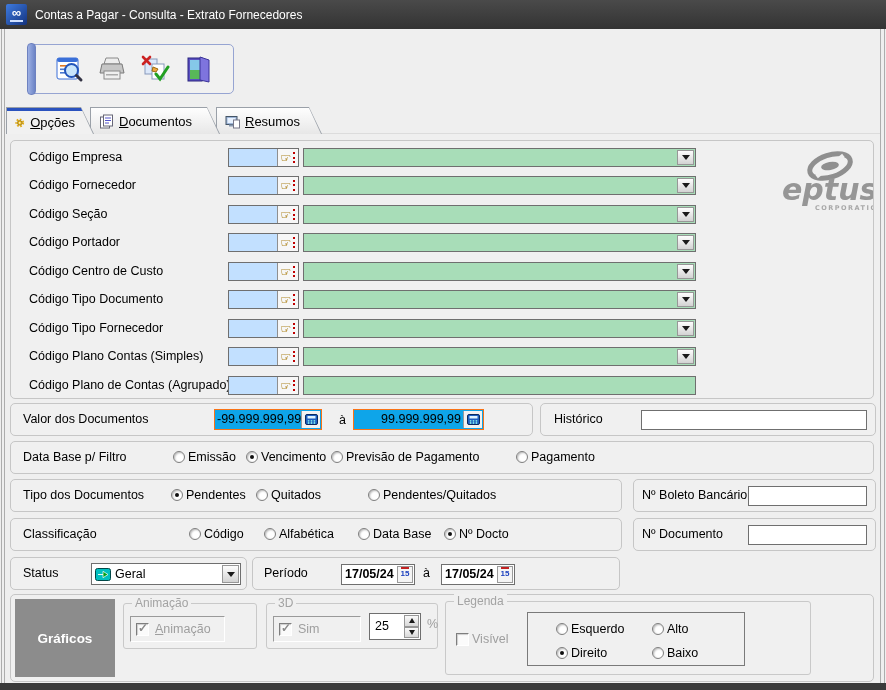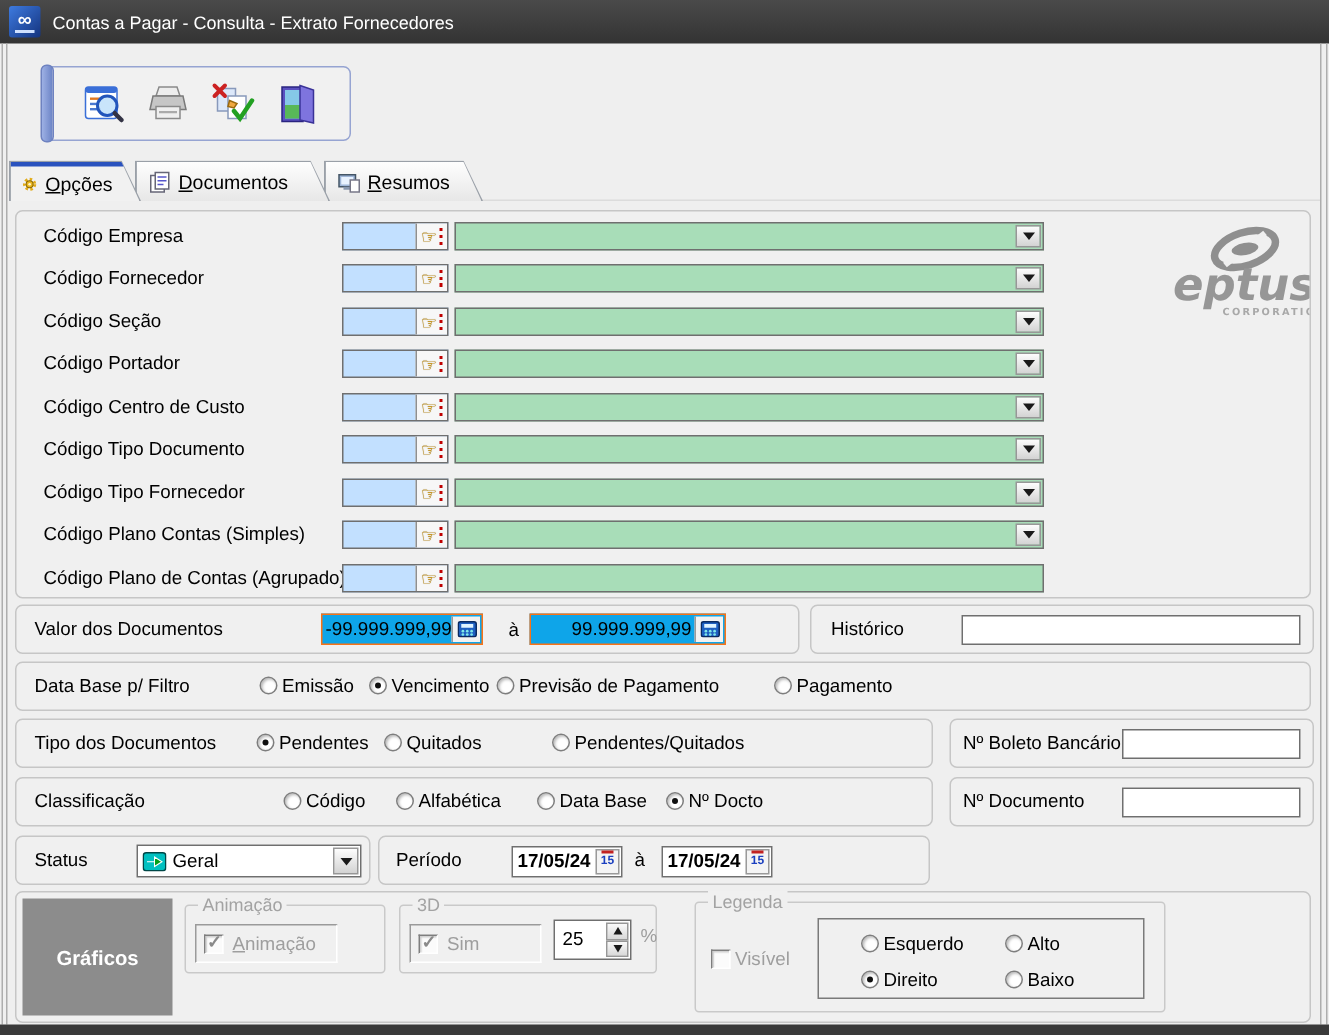--- a/index.html
+++ b/index.html
@@ -508,21 +508,21 @@
               <span class="tri-up-s"></span>
             </span>
           <span class="spin-b">
               <span class="tri-dn-s"></span>
             </span>
         </span>
       </div>
       <span class="plabel dis" style="left:160px;top:13px;">%</span>
     </div>
 
-    <div class="fieldset" style="left:452px;top:6px;width:314px;height:74px;">
+    <div class="fieldset" style="left:434px;top:6px;width:366px;height:74px;">
       <span class="legend">Legenda</span>
       <div class="radio" style="left:10px;top:30px;">
         <span class="cb"><span class="ck"></span></span>
         <span class="dis">Visível</span>
       </div>
       <div class="radio-panel">
         <div class="radio" style="left:28px;top:9px;text-align:center;">
           <span class="rb"></span>
           <span class="rlbl">Esquerdo</span>
         </div>

